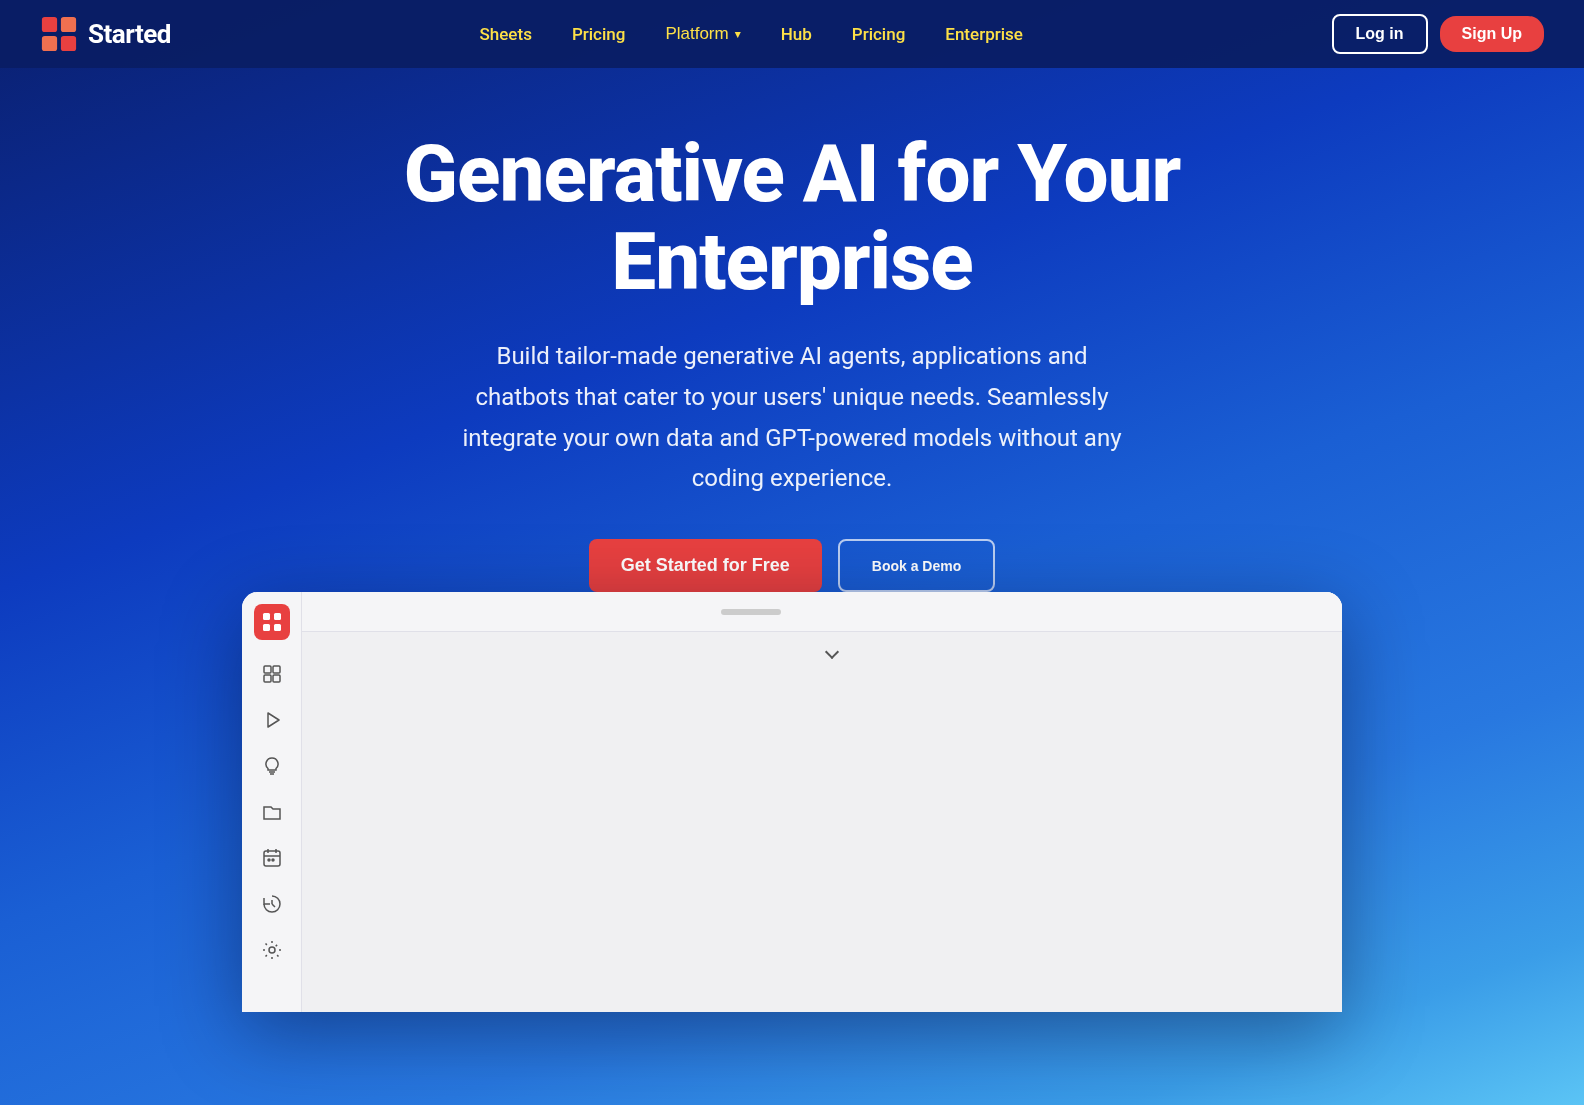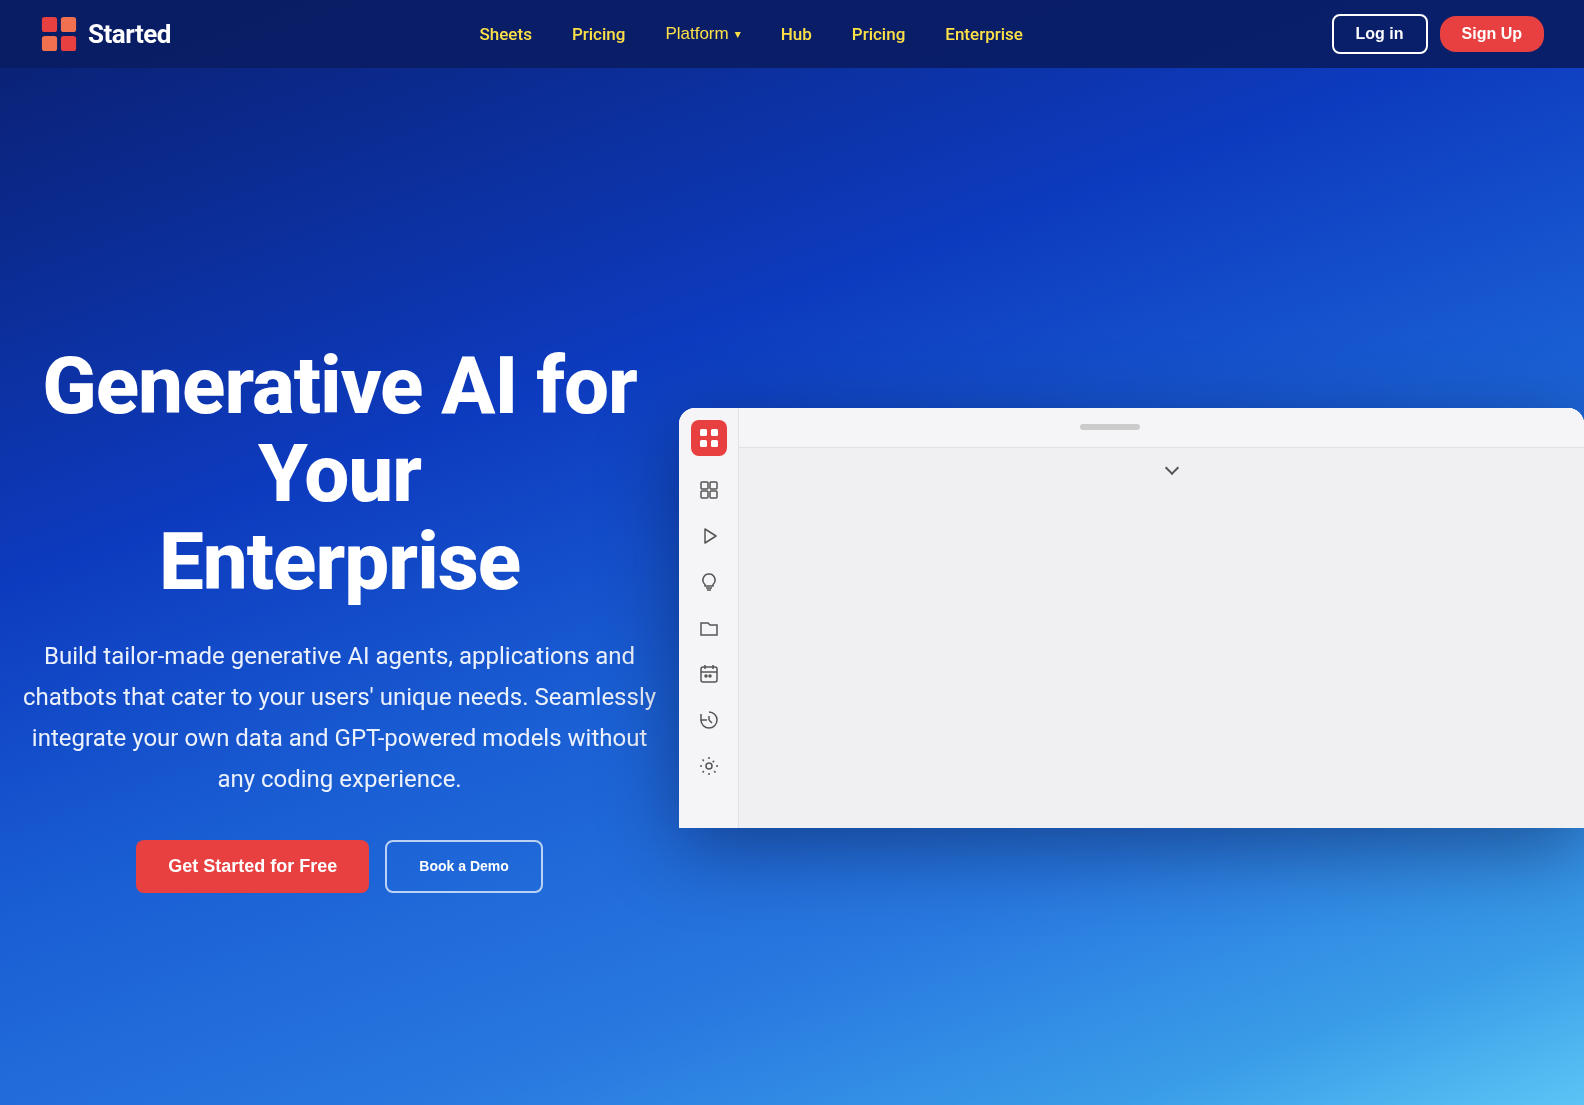--- a/index.html
+++ b/index.html
@@ -102,21 +102,21 @@
       font-size: 16px;
       font-weight: 600;
       cursor: pointer;
     }
 
     
     .hero {
       min-height: 1105px;
       background: linear-gradient(160deg, #0a1f6e 0%, #0d3bbf 35%, #1a5fd4 55%, #2878e0 75%, #3a9de8 90%, #5bc4f5 100%);
       display: flex;
-      flex-direction: row;
+      flex-direction: column;
       align-items: center;
       padding-top: 130px;
     }
 
     .hero-content {
       text-align: center;
       max-width: 900px;
       margin: 0 auto;
       padding: 0 20px;
     }

